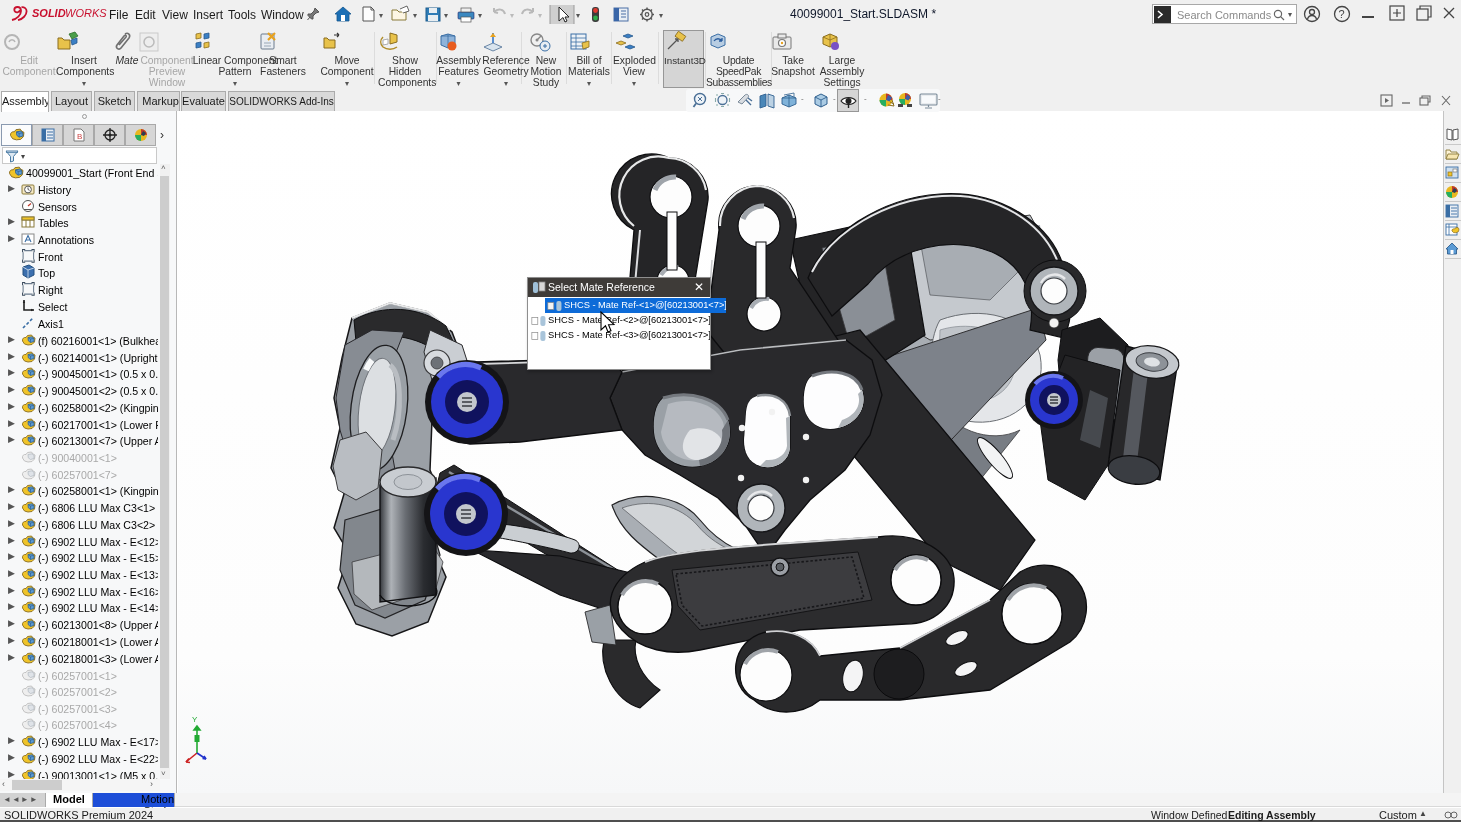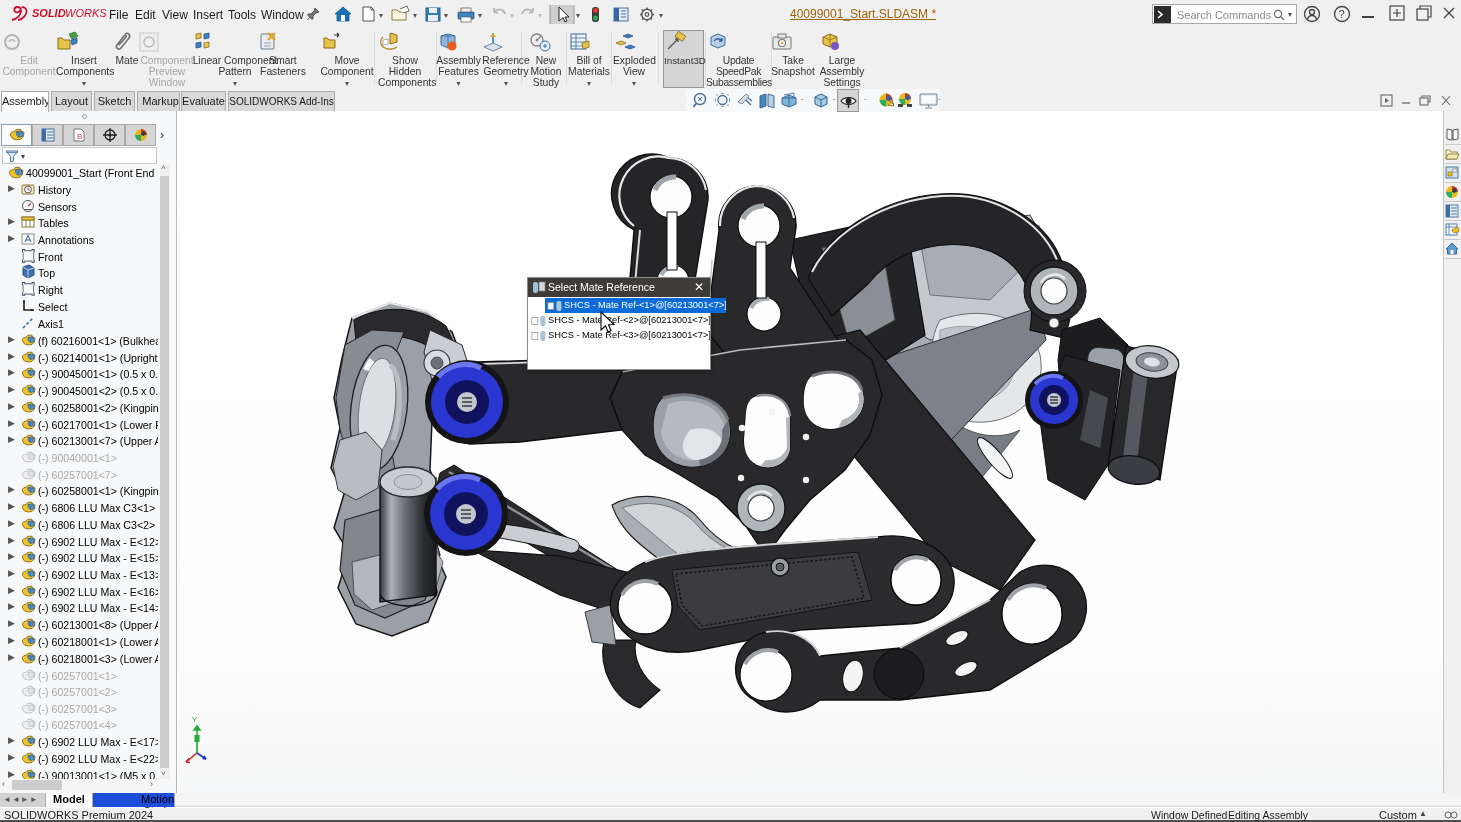--- a/index.html
+++ b/index.html
@@ -263,21 +263,21 @@
   <span class="abs menu" style="left:135px;">Edit</span>
   <span class="abs menu" style="left:162px;">View</span>
   <span class="abs menu" style="left:193px;">Insert</span>
   <span class="abs menu" style="left:228px;">Tools</span>
   <span class="abs menu" style="left:261px;">Window</span>
 
   <svg class="abs" style="left:306px; top:6px;" width="16" height="16" viewBox="0 0 16 16">
       <path d="M9 2 L13 6 L10 7 L7 10 L7 13 L5.5 13 L2 9.5 L2 8 L5 8 L8 5 Z M4 11 L1.5 14" stroke="#555" fill="#777" stroke-width="1"></path>
     </svg>
 
-  <span class="abs t" style="left:790px; top:7px; font-size:12px; color:#a16207;text-decoration:underline;">40099001_Start.SLDASM *</span>
+  <span class="abs t" style="left:790px; top:7px; font-size:12px; color:#0f172a;">40099001_Start.SLDASM *</span>
 
   <div class="abs" style="left:1152px; top:4px; width:145px; height:20px; background:#fff; border:1px solid #a8a8a8;">
     <div class="abs" style="left:1px; top:1px; width:17px; height:17px; background:#2b2b2b;"></div>
     <svg class="abs" style="left:3px; top:3px;" width="13" height="13" viewBox="0 0 13 13">
         <path d="M2 3 L6 6.5 L2 10" stroke="#fff" stroke-width="1.6" fill="none"></path>
       </svg>
     <span class="abs t" style="left:24px; top:4px; font-size:11px; color:#8a8a8a;">Search Commands</span>
     <svg class="abs" style="left:119px; top:3px;" width="14" height="14" viewBox="0 0 14 14">
         <circle cx="6" cy="6" r="3.6" fill="none" stroke="#666" stroke-width="1.2"></circle>
         <path d="M8.7 8.7 L12 12" stroke="#666" stroke-width="1.2"></path>
@@ -371,21 +371,21 @@
           <path d="M8 11 C9 8 13 8 14 11" stroke="#b5b5b5" fill="none" stroke-width="1.5"></path>
         </svg>
       </div>Edit<br>Component</div>
   <div class="rbtn" style="left:56px; width:56px;"><div class="ic">
         <svg width="24" height="22" viewBox="0 0 24 22">
           <path d="M2 8 L2 18 L14 18 L14 9 L8 9 L6 7 L2 7 Z" fill="#e8c24a" stroke="#8a6d1f" stroke-width="1"></path>
           <path d="M13 3 L19 1 L22 5 L16 8 Z" fill="#4a9e4a" stroke="#2c6e2c" stroke-width="0.8"></path>
           <path d="M15 9 L21 7 L21 12 L16 14 Z" fill="#3b7fc4" stroke="#26598e" stroke-width="0.8"></path>
         </svg>
       </div>Insert<br>Components<br><span style="font-size:8px; color:#555;">▾</span></div>
-  <div class="rbtn" style="left:112px; width:30px;"><div class="ic">
+  <div class="rbtn" style="left:112px; width:30px;font-style:italic;"><div class="ic">
         <svg width="20" height="22" viewBox="0 0 20 22">
           <path d="M13 3 C16 1 19 4 17 7 L9 17 C7 19.5 3 17 5 14 L12 5 C13 3.5 15 4.5 14 6 L7 14" fill="none" stroke="#707070" stroke-width="1.6"></path>
         </svg>
       </div>Mate</div>
   <div class="rbtn gray" style="left:138px; width:58px;"><div class="ic">
         <svg width="22" height="22" viewBox="0 0 22 22">
           <rect x="2" y="2" width="18" height="18" fill="#eee" stroke="#c9c9c9"></rect>
           <circle cx="11" cy="11" r="5" fill="none" stroke="#bbb" stroke-width="1.5"></circle>
         </svg>
       </div>Component<br>Preview<br>Window</div>
@@ -944,21 +944,21 @@
 
 <div class="abs" id="btabs">
   <div class="abs" style="left:0; top:0; width:46px; height:14px; background:#d2d2d2; border-right:1px solid #aaa;"></div>
   <span class="abs t" style="left:3px; top:2px; font-size:8px; color:#555; letter-spacing:1px;">◄◄►►</span>
   <div class="abs" style="left:46px; top:0; width:47px; height:14px; background:#fff; border-right:1px solid #aaa; font-size:11px; font-weight:bold; text-align:center;">Model</div>
   <div class="abs" style="left:93px; top:0; width:82px; height:14px; background:#1d4ed8; border-right:1px solid #aaa; font-size:11px; text-align:center;padding-left:48px;">Motion Study 1</div>
 </div>
 <div class="abs" id="statusbar">
   <span class="abs t" style="left:4px; top:1px;">SOLIDWORKS Premium 2024</span>
   <span class="abs t" style="left:1151px; top:1px; font-size:10.5px;">Window Defined</span>
-  <span class="abs t" style="left:1228px; top:1px; font-size:10.5px;">Editing Assembly</span>
+  <span class="abs t" style="left:1228px; top:1px; font-size:10.5px;font-weight:bold;">Editing Assembly</span>
   <span class="abs t" style="left:1379px; top:1px;">Custom</span>
   <span class="abs t" style="left:1419px; top:1px; font-size:8px; color:#444;">▲</span>
   <svg class="abs" style="left:1444px; top:1px;" width="14" height="12" viewBox="0 0 14 12">
       <circle cx="4" cy="6" r="3" fill="none" stroke="#666" stroke-width="1"></circle>
       <circle cx="10" cy="6" r="3" fill="none" stroke="#666" stroke-width="1"></circle>
       <path d="M7 6 L7 6" stroke="#666"></path>
     </svg>
 </div>
 
 <div class="abs" id="dlg">

